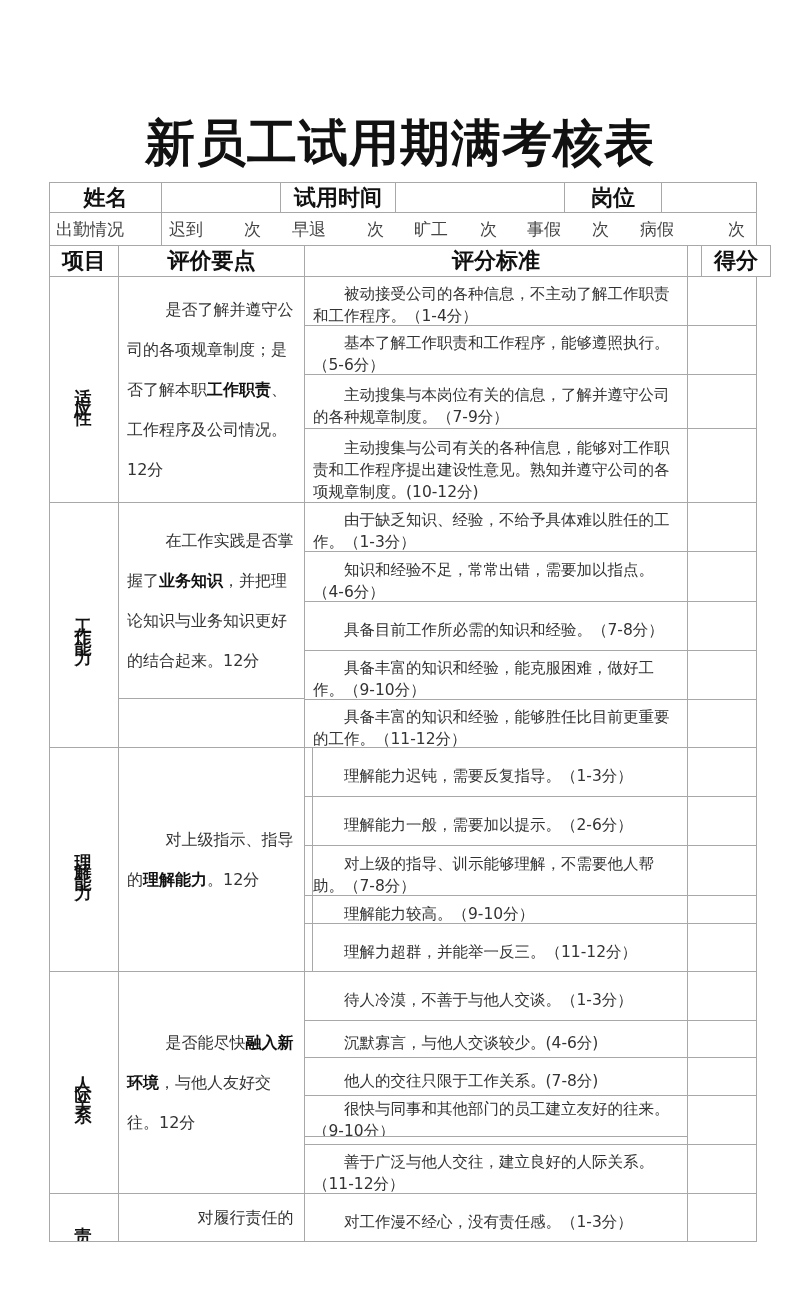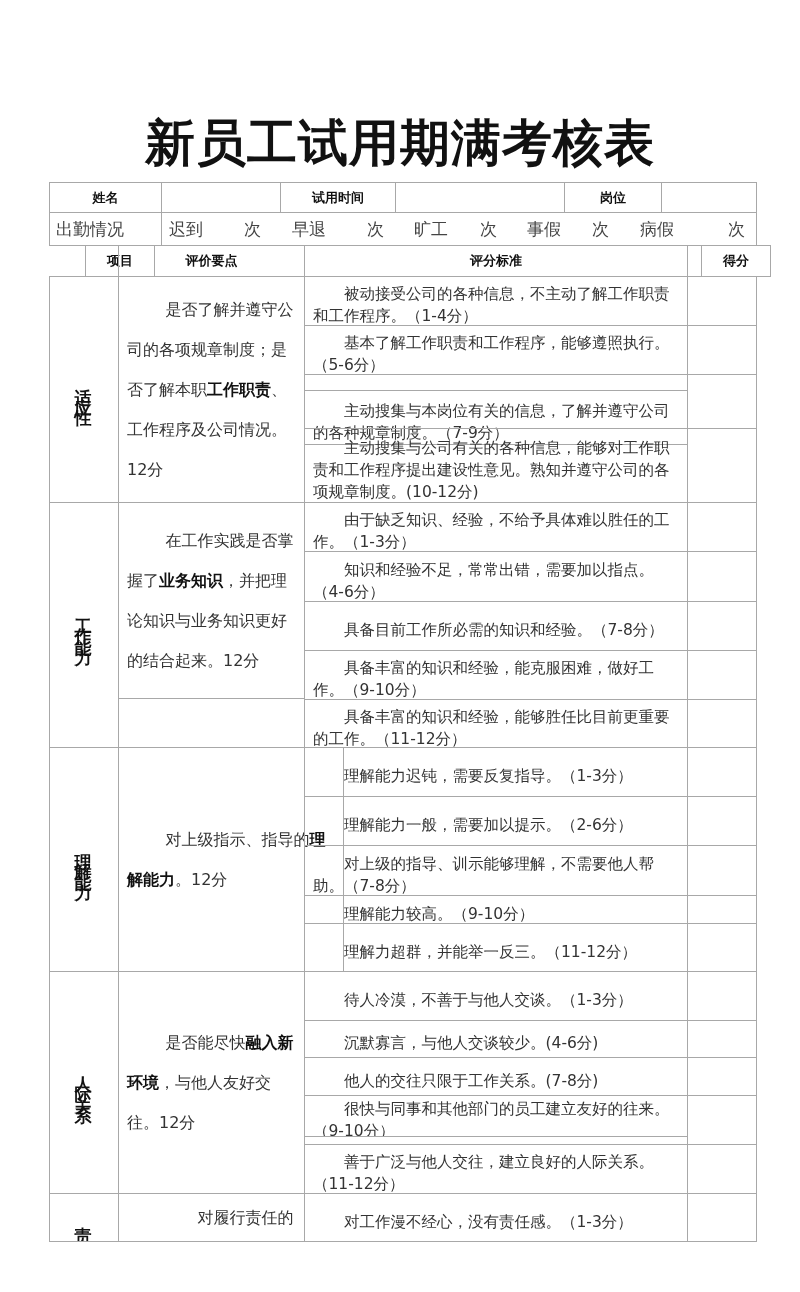--- a/index.html
+++ b/index.html
@@ -4,21 +4,21 @@
 <style>
   html, body { margin: 0; padding: 0; background: #ffffff; }
   body { width: 800px; height: 1292px; position: relative; overflow: hidden;
          font-family: "DejaVu Sans", "Liberation Sans", sans-serif; color: #222; }
   .title { position: absolute; left: 0; top: 110px; width: 800px; text-align: center;
            font-size: 50px; font-weight: 900; letter-spacing: 1px; color: #111;
            font-family: "DejaVu Sans", sans-serif; }
   .grid { position: absolute; left: 49px; top: 182px; width: 708px; }
   .cell { position: absolute; box-sizing: border-box; border: 1px solid #a8a8a8;
           display: flex; align-items: center; overflow: hidden; }
-  .hdr { font-weight: bold; font-size: 13px; color: #111; justify-content: center; }
+  .hdr { font-weight: bold; font-size: 22px; color: #111; justify-content: center; }
   .light { font-size: 17px; color: #444; }
   .att { font-size: 17px; color: #444; }
   .crit { font-size: 15.5px; line-height: 22px; color: #333; padding: 8px 8px 0 8px;
           text-indent: 2em; align-items: center; }
   .crit span { display: block; }
   .cat { font-weight: bold; font-size: 17px; color: #111; justify-content: center;
          writing-mode: vertical-rl; text-orientation: upright; letter-spacing: 10px; }
   .point { font-size: 16px; line-height: 40px; color: #333; padding: 0 10px 0 8px;
            align-items: center; }
   .point div { text-indent: 2.4em; }
@@ -51,36 +51,36 @@
     <span style="position:absolute;left:130px;">早退</span>
     <span style="position:absolute;left:205px;">次</span>
     <span style="position:absolute;left:252px;">旷工</span>
     <span style="position:absolute;left:318px;">次</span>
     <span style="position:absolute;left:365px;">事假</span>
     <span style="position:absolute;left:430px;">次</span>
     <span style="position:absolute;left:478px;">病假</span>
     <span style="position:absolute;left:566px;">次</span>
   </div>
 
-  <div class="cell hdr" style="left:0;top:63px;width:70px;height:32px;margin-left:36px;">项目</div>
+  <div class="cell hdr" style="left:0;top:63px;width:70px;height:32px;">项目</div>
   <div class="cell hdr" style="left:69px;top:63px;width:187px;height:32px;">评价要点</div>
   <div class="cell hdr" style="left:255px;top:63px;width:384px;height:32px;">评分标准</div>
   <div class="cell hdr" style="left:652px;top:63px;width:70px;height:32px;">得分</div>
 
   <div class="cell cat" style="left:0;top:94px;width:70px;height:227px;">适应性</div>
   <div class="cell point" style="left:69px;top:94px;width:187px;height:227px;">
     <div><span>是否了解并遵守公司的各项规章制度；是否了解本职</span><b>工作职责</b><span>、工作程序及公司情况。12分</span></div>
   </div>
   <div class="cell crit" style="left:255px;top:94px;width:384px;height:50px;">
       <span>被动接受公司的各种信息，不主动了解工作职责和工作程序。（1-4分）</span>
     </div>
   <div class="cell crit" style="left:255px;top:143px;width:384px;height:50px;">
       <span>基本了解工作职责和工作程序，能够遵照执行。（5-6分）</span>
     </div>
-  <div class="cell crit" style="left:255px;top:192px;width:384px;height:55px;margin-top:16px;">
+  <div class="cell crit" style="left:255px;top:192px;width:384px;height:55px;">
       <span>主动搜集与本岗位有关的信息，了解并遵守公司的各种规章制度。（7-9分）</span>
     </div>
   <div class="cell crit" style="left:255px;top:246px;width:384px;height:75px;">
       <span>主动搜集与公司有关的各种信息，能够对工作职责和工作程序提出建设性意见。熟知并遵守公司的各项规章制度。(10-12分)</span>
     </div>
   <div class="cell" style="left:638px;top:94px;width:70px;height:50px;"></div>
   <div class="cell" style="left:638px;top:143px;width:70px;height:50px;"></div>
   <div class="cell" style="left:638px;top:192px;width:70px;height:55px;"></div>
   <div class="cell" style="left:638px;top:246px;width:70px;height:75px;"></div>
 
@@ -103,21 +103,21 @@
   <div class="cell crit" style="left:255px;top:517px;width:384px;height:49px;">
       <span>具备丰富的知识和经验，能够胜任比目前更重要的工作。（11-12分）</span>
     </div>
   <div class="cell" style="left:638px;top:320px;width:70px;height:50px;"></div>
   <div class="cell" style="left:638px;top:369px;width:70px;height:51px;"></div>
   <div class="cell" style="left:638px;top:419px;width:70px;height:50px;"></div>
   <div class="cell" style="left:638px;top:468px;width:70px;height:50px;"></div>
   <div class="cell" style="left:638px;top:517px;width:70px;height:49px;"></div>
 
   <div class="cell cat" style="left:0;top:565px;width:70px;height:225px;">理解能力</div>
-  <div class="cell point" style="left:69px;top:565px;width:226px;height:225px;">
+  <div class="cell point" style="left:69px;top:565px;width:195px;height:225px;">
     <div><span>对上级指示、指导的</span><b>理解能力</b><span>。12分</span></div>
   </div>
   <div class="cell crit" style="left:255px;top:565px;width:384px;height:50px;">
       <span>理解能力迟钝，需要反复指导。（1-3分）</span>
     </div>
   <div class="cell crit" style="left:255px;top:614px;width:384px;height:50px;">
       <span>理解能力一般，需要加以提示。（2-6分）</span>
     </div>
   <div class="cell crit" style="left:255px;top:663px;width:384px;height:51px;">
       <span>对上级的指导、训示能够理解，不需要他人帮助。（7-8分）</span>

